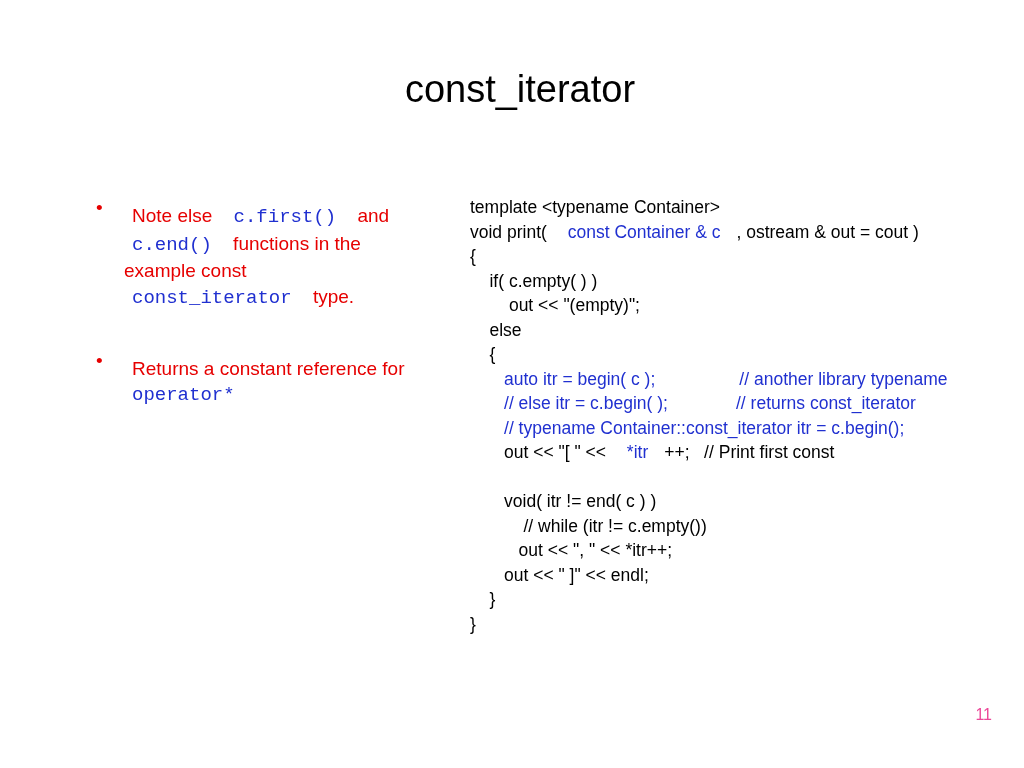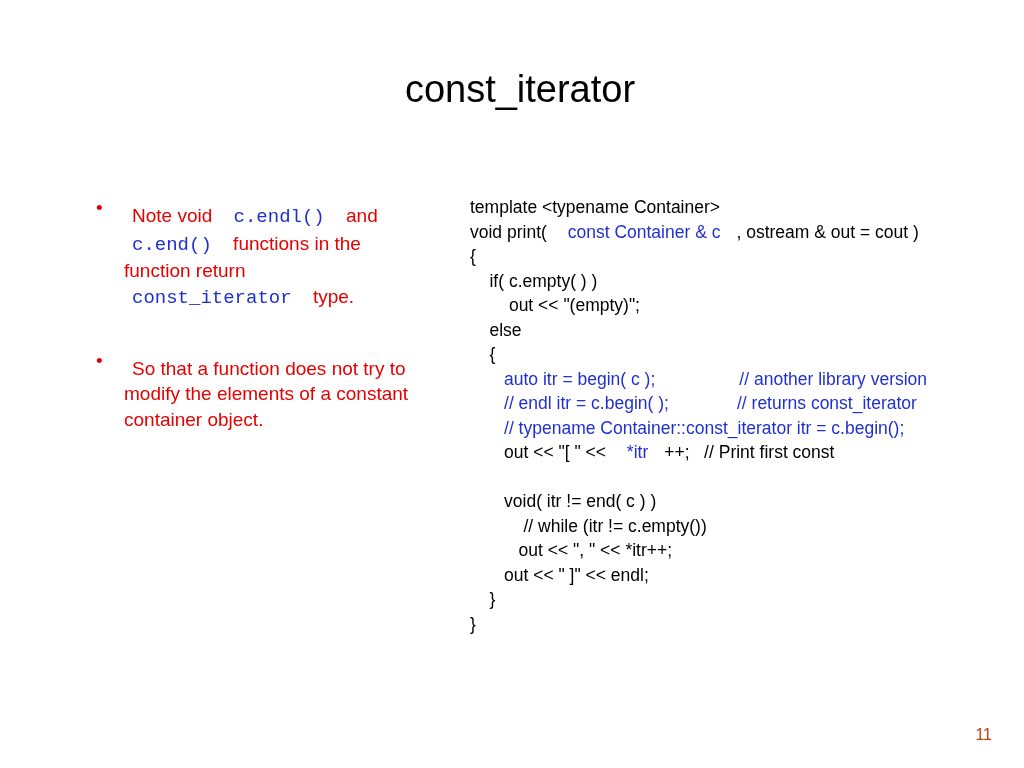--- a/index.html
+++ b/index.html
@@ -53,54 +53,54 @@
     font-size: 19px;
   }
   .mono {
     font-family: "Courier New", Courier, monospace;
     color: #2030d0;
   }
   .blue { color: #2030d0; }
   .pagenum {
     position: absolute;
     right: 32px;
-    bottom: 24px;
+    bottom: 44px;
     font-size: 16px;
-    color: #c2410c;
+    color: #ec4899;
     margin-left: 38px;
   }
   .codeblock { white-space: pre; font-family: Arial, Helvetica, sans-serif; }
 </style>
 </head>
 <body>
 
 <div class="title">const_iterator</div>
 
 <div class="content">
   <div class="left-col">
     <ul>
       <li>
-        <span>Note void </span><span class="mono">c.endl()</span><span> and </span><span class="mono">c.end()</span><span> functions in the function return </span><span class="mono">const_iterator</span><span> type.</span>
+        <span>Note else </span><span class="mono">c.first()</span><span> and </span><span class="mono">c.end()</span><span> functions in the example const </span><span class="mono">const_iterator</span><span> type.</span>
       </li>
       <li>
-        <span>So that a function does not try to modify the elements of a constant container object.</span>
+        <span>Returns a constant reference for </span><span class="mono">operator*</span>
       </li>
     </ul>
   </div>
 
   <div class="right-col">
     <div class="codeblock"><span>template &lt;typename Container&gt;</span>
 <span>void print( </span><span class="blue">const Container &amp; c</span><span>, ostream &amp; out = cout )</span>
 <span>{</span>
 <span>    if( c.empty( ) )</span>
 <span>        out &lt;&lt; "(empty)";</span>
 <span>    else</span>
 <span>    {</span>
-<span class="blue">       auto itr = begin( c );</span><span class="blue">              // another library version</span>
-<span class="blue">       // endl itr = c.begin( );              // returns const_iterator</span>
+<span class="blue">       auto itr = begin( c );</span><span class="blue">              // another library typename</span>
+<span class="blue">       // else itr = c.begin( );              // returns const_iterator</span>
 <span class="blue">       // typename Container::const_iterator itr = c.begin();</span>
 <span>       out &lt;&lt; "[ " &lt;&lt; </span><span class="blue">*itr</span><span>++;   // Print first const</span>
 <span></span>
 <span>       void( itr != end( c ) )</span>
 <span>           // while (itr != c.empty())</span>
 <span>          out &lt;&lt; ", " &lt;&lt; *itr++;</span>
 <span>       out &lt;&lt; " ]" &lt;&lt; endl;</span>
 <span>    }</span>
 <span>}</span></div>
   </div>

